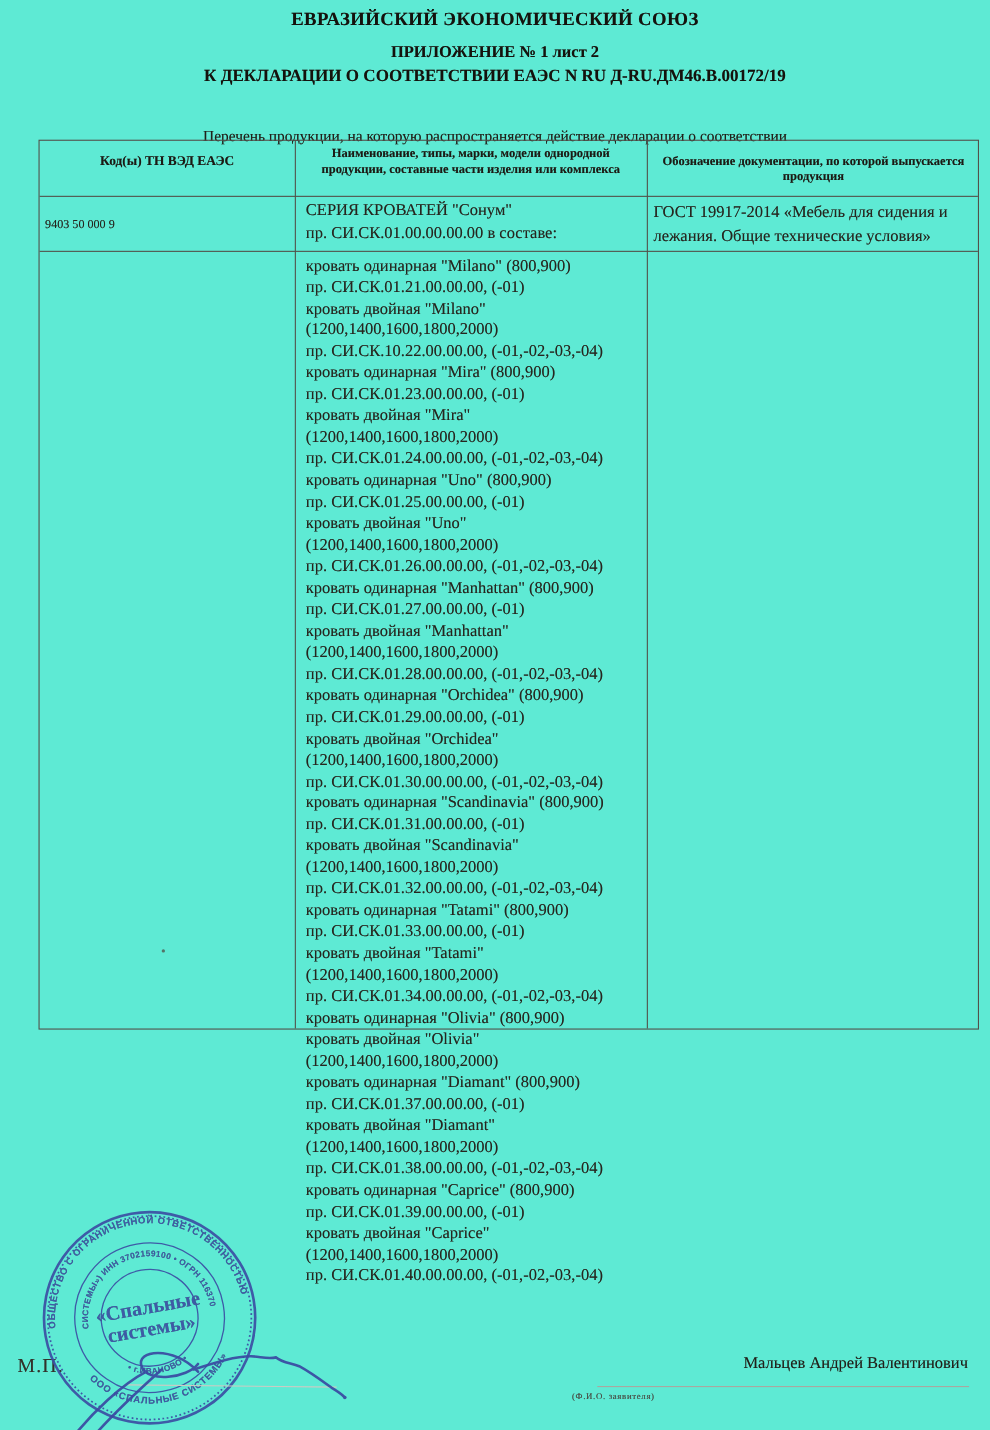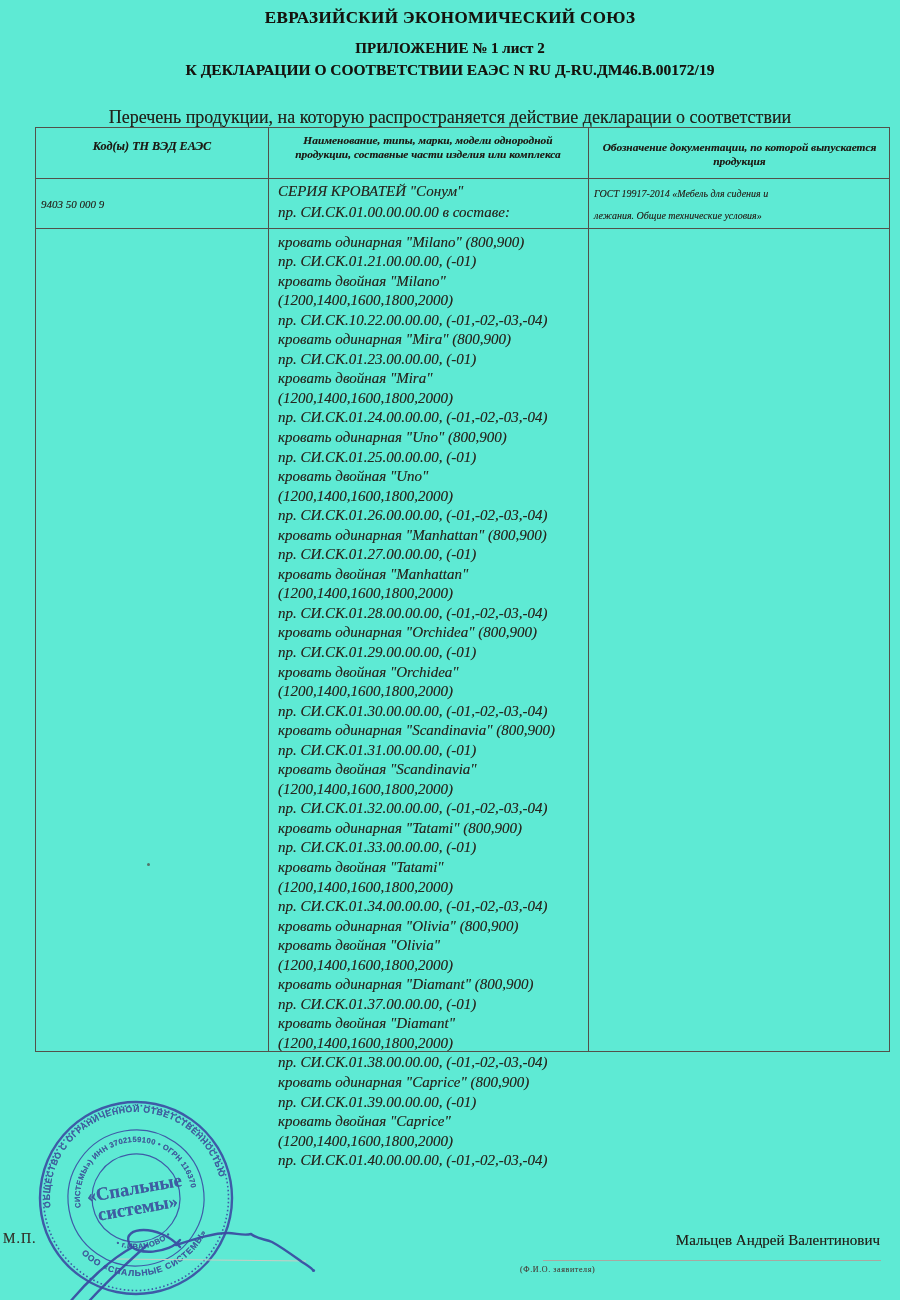--- a/index.html
+++ b/index.html
@@ -7,48 +7,48 @@
     position:relative;width:900px;height:1300px;margin:0 auto;
     background:#5eead4;overflow:hidden;
     font-family:"Liberation Serif","DejaVu Serif",serif;
     color:#26261f;
     text-shadow:0 0 .5px rgba(45,45,35,.5);
   }
   .center{text-align:center;width:100%;position:absolute;left:0;}
   .t1{top:8px;font-size:17px;font-weight:bold;letter-spacing:.4px;color:#14120d;}
   .t2{top:40px;font-size:15px;font-weight:bold;color:#14120d;}
   .t3{top:61px;font-size:15.5px;font-weight:bold;color:#14120d;}
-  .caption{top:107px;font-size:18px;color:#21211a;}
+  .caption{top:117px;font-size:14px;color:#21211a;}
 
   .doc-table{
-    position:absolute;left:35px;top:127px;width:855px;height:925px;
-    border:1.5px solid #53514a;box-sizing:border-box;font-style:italic;
+    position:absolute;left:35px;top:127px;width:855px;height:809px;
+    border:1.5px solid #53514a;box-sizing:border-box;
   }
   .vline,.hline{position:absolute;background:#53514a;}
   .vline{width:1.3px;top:0;bottom:0;}
   .v1{left:232px;} .v2{left:552px;}
   .hline{height:1.3px;left:0;right:0;}
   .h1{top:50px;} .h2{top:100px;}
 
   .th{position:absolute;font-weight:bold;font-size:11.4px;line-height:13.8px;
       text-align:center;color:#1b1a14;}
   .th-1{left:0;width:232px;top:12px;font-size:12.2px;}
   .th-2{left:239px;width:306px;top:6px;}
   .th-3{left:556px;width:295px;top:13px;}
 
   .cell-code{position:absolute;left:5px;top:70px;font-size:11px;white-space:nowrap;}
   .cell-name1{position:absolute;left:242px;top:53px;font-size:15px;line-height:21px;white-space:nowrap;}
-  .cell-doc1{position:absolute;left:558px;top:55px;font-size:10px;line-height:21.5px;white-space:nowrap;}
+  .cell-doc1{position:absolute;left:558px;top:55px;font-size:15px;line-height:21.5px;white-space:nowrap;}
   .cell-list{position:absolute;left:242px;top:104.5px;font-size:15px;line-height:19.55px;white-space:nowrap;}
   .cell-list .line,.cell-name1 .line,.cell-doc1 .line{white-space:nowrap;}
 
   .artifact-dot{position:absolute;left:111px;top:735px;width:3px;height:3px;border-radius:50%;
       background:#4f4e46;opacity:.75;}
 
-  .mp-label{position:absolute;left:3px;top:1231px;font-size:14px;color:#33322b;letter-spacing:1px;text-align:right;}
+  .mp-label{position:absolute;left:16px;top:1231px;font-size:18px;color:#33322b;letter-spacing:1px;text-align:right;}
 
   .stamp{position:absolute;left:36px;top:1098px;width:200px;height:200px;opacity:.92;}
   .sig-overlay{position:absolute;left:0;top:0;width:900px;height:1300px;pointer-events:none;}
 
   .applicant-name{position:absolute;left:520px;top:1232px;width:360px;text-align:right;
       font-size:15px;color:#21211a;}
   .applicant-line{position:absolute;left:543px;top:1260px;width:338px;height:1px;
       background:#a8a8a0;}
   .applicant-caption{position:absolute;left:520px;top:1265px;width:360px;text-align:left;
       font-size:8px;color:#4c4c45;letter-spacing:.6px;}

